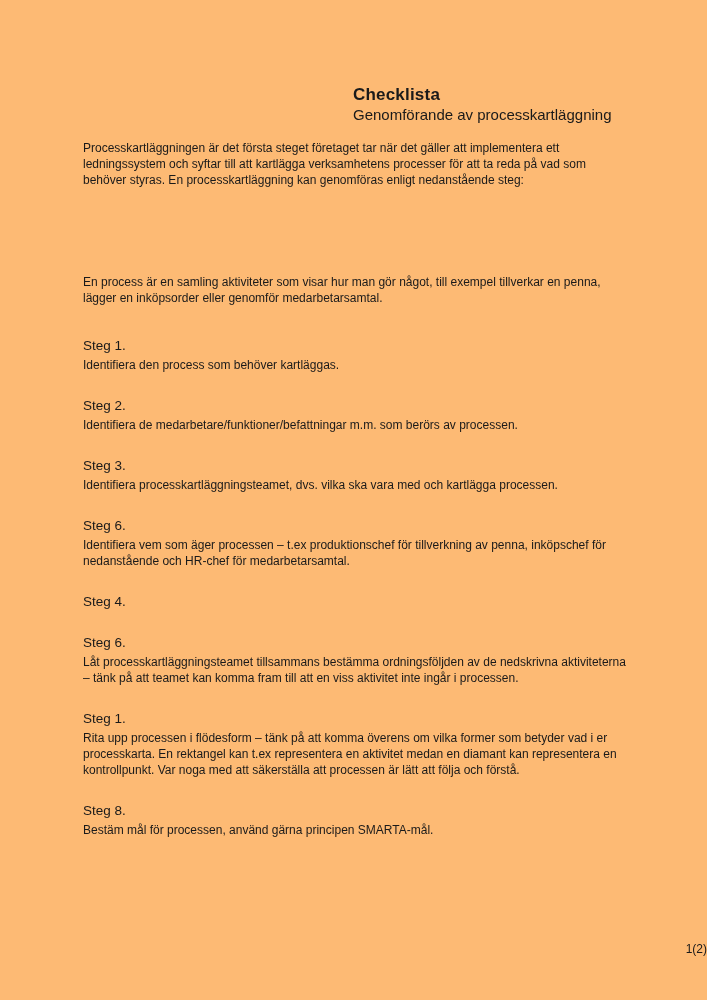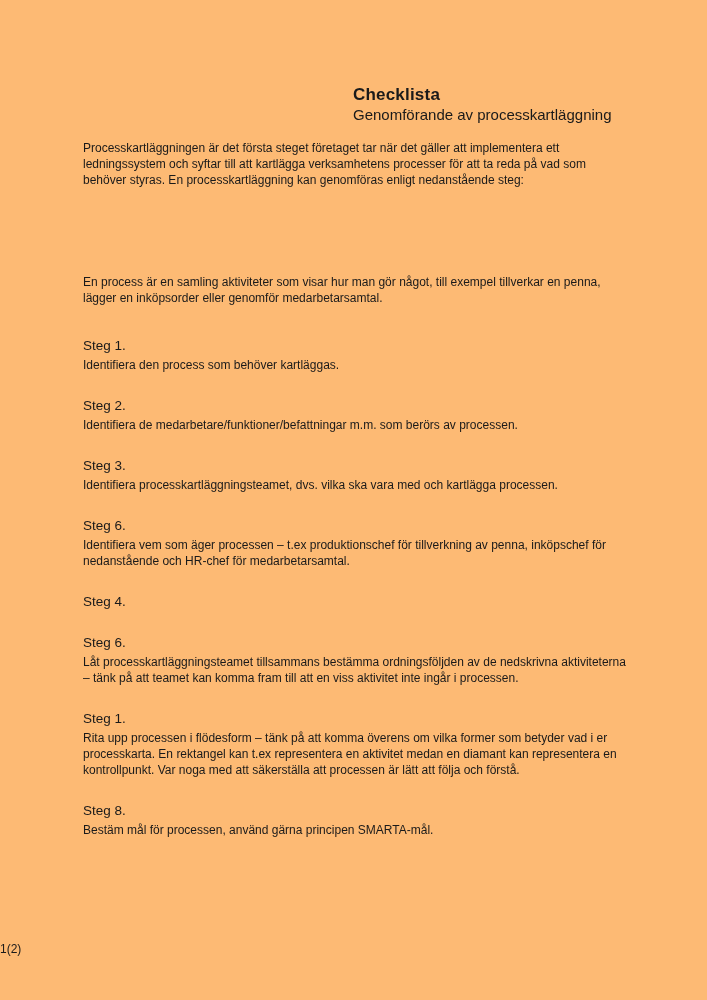--- a/index.html
+++ b/index.html
@@ -62,21 +62,21 @@
   .step-text {
     margin-top: 3px;
     font-size: 12px;
     line-height: 16px;
   }
   .page-footer {
     position: absolute;
     left: 0;
     top: 941px;
     width: 100%;
-    text-align: left;
+    text-align: right;
     font-size: 12px;
     line-height: 16px;
     color: #1a1a1a;
   }
 </style>
 </head>
 <body>
 
 <div class="page">
   <div class="content">

